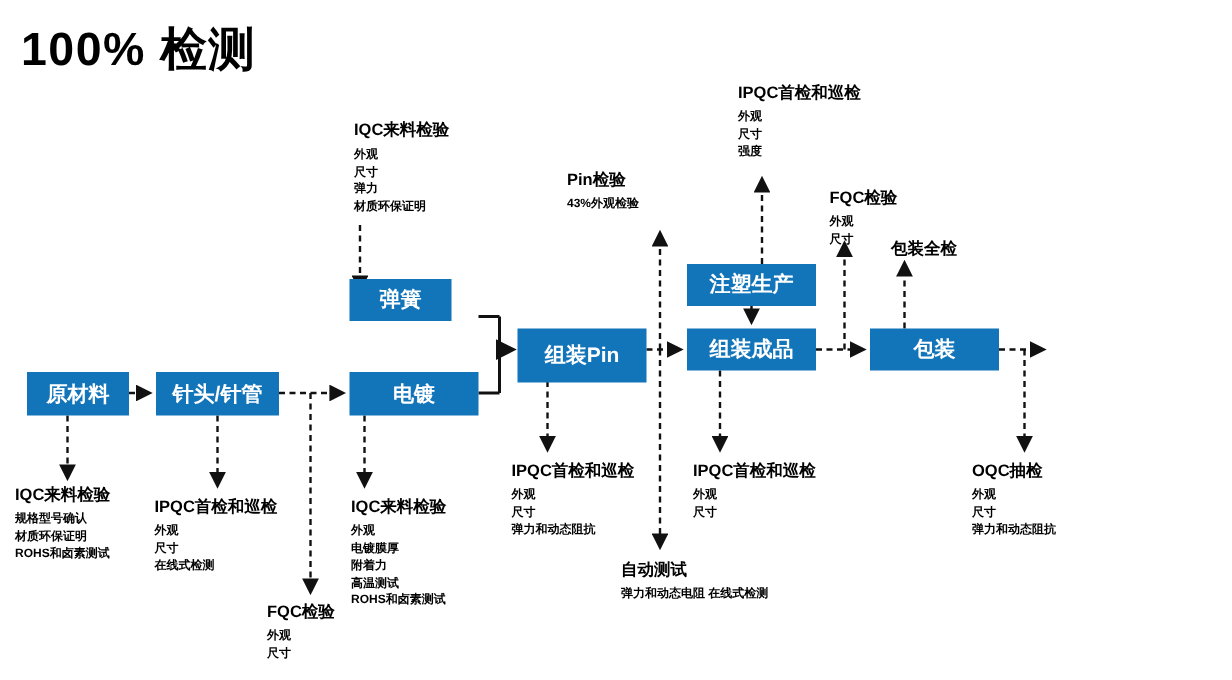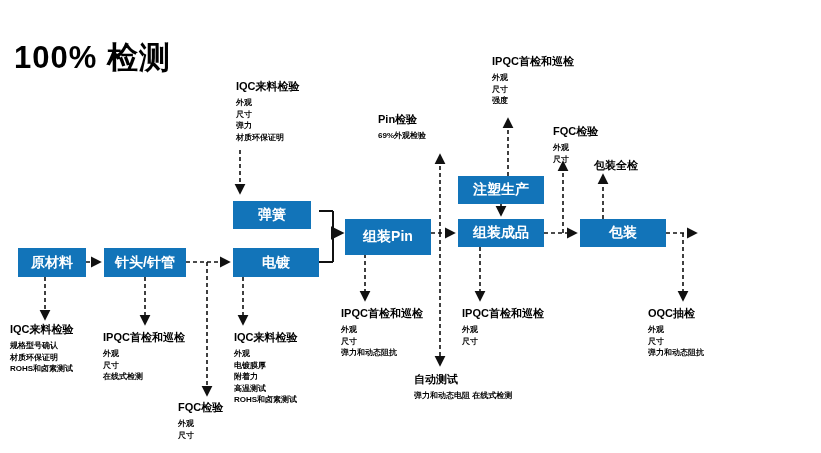--- a/index.html
+++ b/index.html
@@ -1,29 +1,29 @@
 <!DOCTYPE html>
 <html style="--box-blue: #1274b9; --line: #111111;"><head>
 <meta charset="utf-8">
 <style>
   * { margin:0; padding:0; box-sizing:border-box; }
   html,body { background:#ffffff; }
   body { font-family:"Liberation Sans", sans-serif; }
   .canvas { position:relative; width:821px; height:453px; background:#ffffff; overflow:hidden; }
-  .title { position:absolute; left:14px; top:12px; font-size:31px; font-weight:800; color:#000; letter-spacing:1px; white-space:nowrap;margin-top:25px; }
+  .title { position:absolute; left:14px; top:12px; font-size:31px; font-weight:800; color:#000; letter-spacing:1px; white-space:nowrap; }
   svg.lines { position:absolute; left:0; top:0; width:821px; height:453px; pointer-events:none; }
   .box { position:absolute; background:var(--box-blue, #1274b9); color:#fff; font-weight:700; font-size:14px;
          display:flex; align-items:center; justify-content:center; white-space:nowrap; }
   .ann { position:absolute; color:#000; }
   .ann-title { font-size:11px; font-weight:700; margin-bottom:3px; white-space:nowrap; }
   .ann-line { font-size:8px; font-weight:700; line-height:11.5px; white-space:nowrap; }
 
   .box-raw{left:18px;top:248px;width:68px;height:29px}
   .box-needle{left:104px;top:248px;width:82px;height:29px}
-  .box-spring{left:233px;top:201px;width:78px;height:28px}
+  .box-spring{left:233px;top:186px;width:68px;height:28px}
   .box-plating{left:233px;top:248px;width:86px;height:29px}
   .box-assemble-pin{left:345px;top:219px;width:86px;height:36px}
   .box-injection{left:458px;top:176px;width:86px;height:28px}
   .box-assemble-final{left:458px;top:219px;width:86px;height:28px}
   .box-packing{left:580px;top:219px;width:86px;height:28px}
   .box-shipping{left:700px;top:219px;width:76px;height:28px}
 
   .ann-iqc-spring{left:236px;top:79px}
   .ann-pin-check{left:378px;top:112px}
   .ann-ipqc-injection{left:492px;top:54px}
@@ -91,21 +91,21 @@
   <div class="ann ann-iqc-spring">
     <div class="ann-title">IQC来料检验</div>
     <div class="ann-line">外观</div>
     <div class="ann-line">尺寸</div>
     <div class="ann-line">弹力</div>
     <div class="ann-line">材质环保证明</div>
   </div>
 
   <div class="ann ann-pin-check">
     <div class="ann-title">Pin检验</div>
-    <div class="ann-line">69%外观检验</div>
+    <div class="ann-line">43%外观检验</div>
   </div>
 
   <div class="ann ann-ipqc-injection">
     <div class="ann-title">IPQC首检和巡检</div>
     <div class="ann-line">外观</div>
     <div class="ann-line">尺寸</div>
     <div class="ann-line">强度</div>
   </div>
 
   <div class="ann ann-fqc-top">

